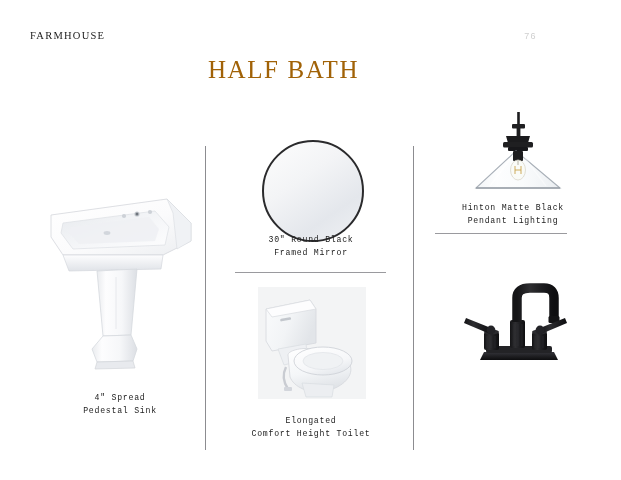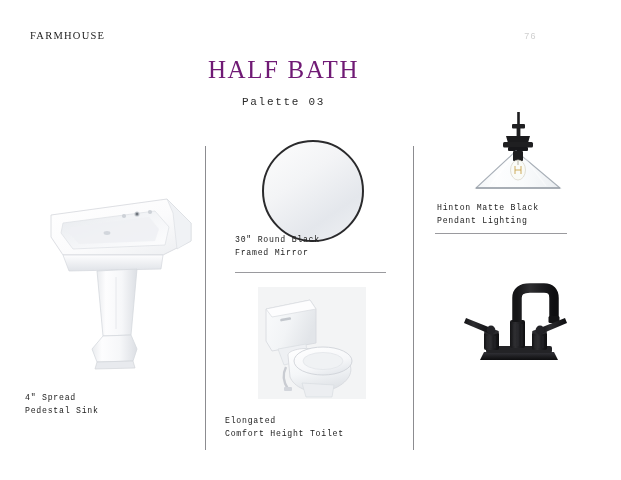--- a/index.html
+++ b/index.html
@@ -44,21 +44,21 @@
   
   #title {
     position: absolute;
     left: 0;
     right: 0;
     top: 56px;
     text-align: center;
     font-family: "Liberation Serif", serif;
     font-size: 25px;
     letter-spacing: 1.6px;
-    color: #701a75;
+    color: #a16207;
     font-weight: 400;
   }
   #subtitle {
     position: absolute;
     left: 0;
     right: 0;
     top: 96px;
     text-align: center;
     font-family: "Liberation Mono", monospace;
     font-size: 11px;
@@ -74,21 +74,21 @@
   }
   .hrule {
     position: absolute;
     height: 1px;
     background: #9a9a9e;
   }
 
   
   .caption {
     position: absolute;
-    text-align: left;
+    text-align: center;
     font-family: "Liberation Mono", monospace;
     font-size: 8.2px;
     line-height: 12.5px;
     letter-spacing: 0.75px;
     color: #222222;
     white-space: pre-line;
   }
 
   
   .product {
@@ -120,21 +120,20 @@
 </style>
 </head>
 <body>
 
 <div id="page">
 
   <div id="brand">FARMHOUSE</div>
   <div id="page-number">76</div>
 
   <div id="title">HALF BATH</div>
-  <div id="subtitle">Palette 03</div>
 
   <div class="vrule" style="left:205px; top:146px; height:304px;"></div>
   <div class="vrule" style="left:413px; top:146px; height:304px;"></div>
   <div class="hrule" style="left:235px; top:272px; width:151px;"></div>
   <div class="hrule" style="left:435px; top:233px; width:155px;"></div>
 
   <div class="product" id="sink-art">
     <svg width="150" height="180" viewBox="0 0 150 180">
       <defs>
         <linearGradient id="basinTop" x1="0" y1="0" x2="1" y2="1">

